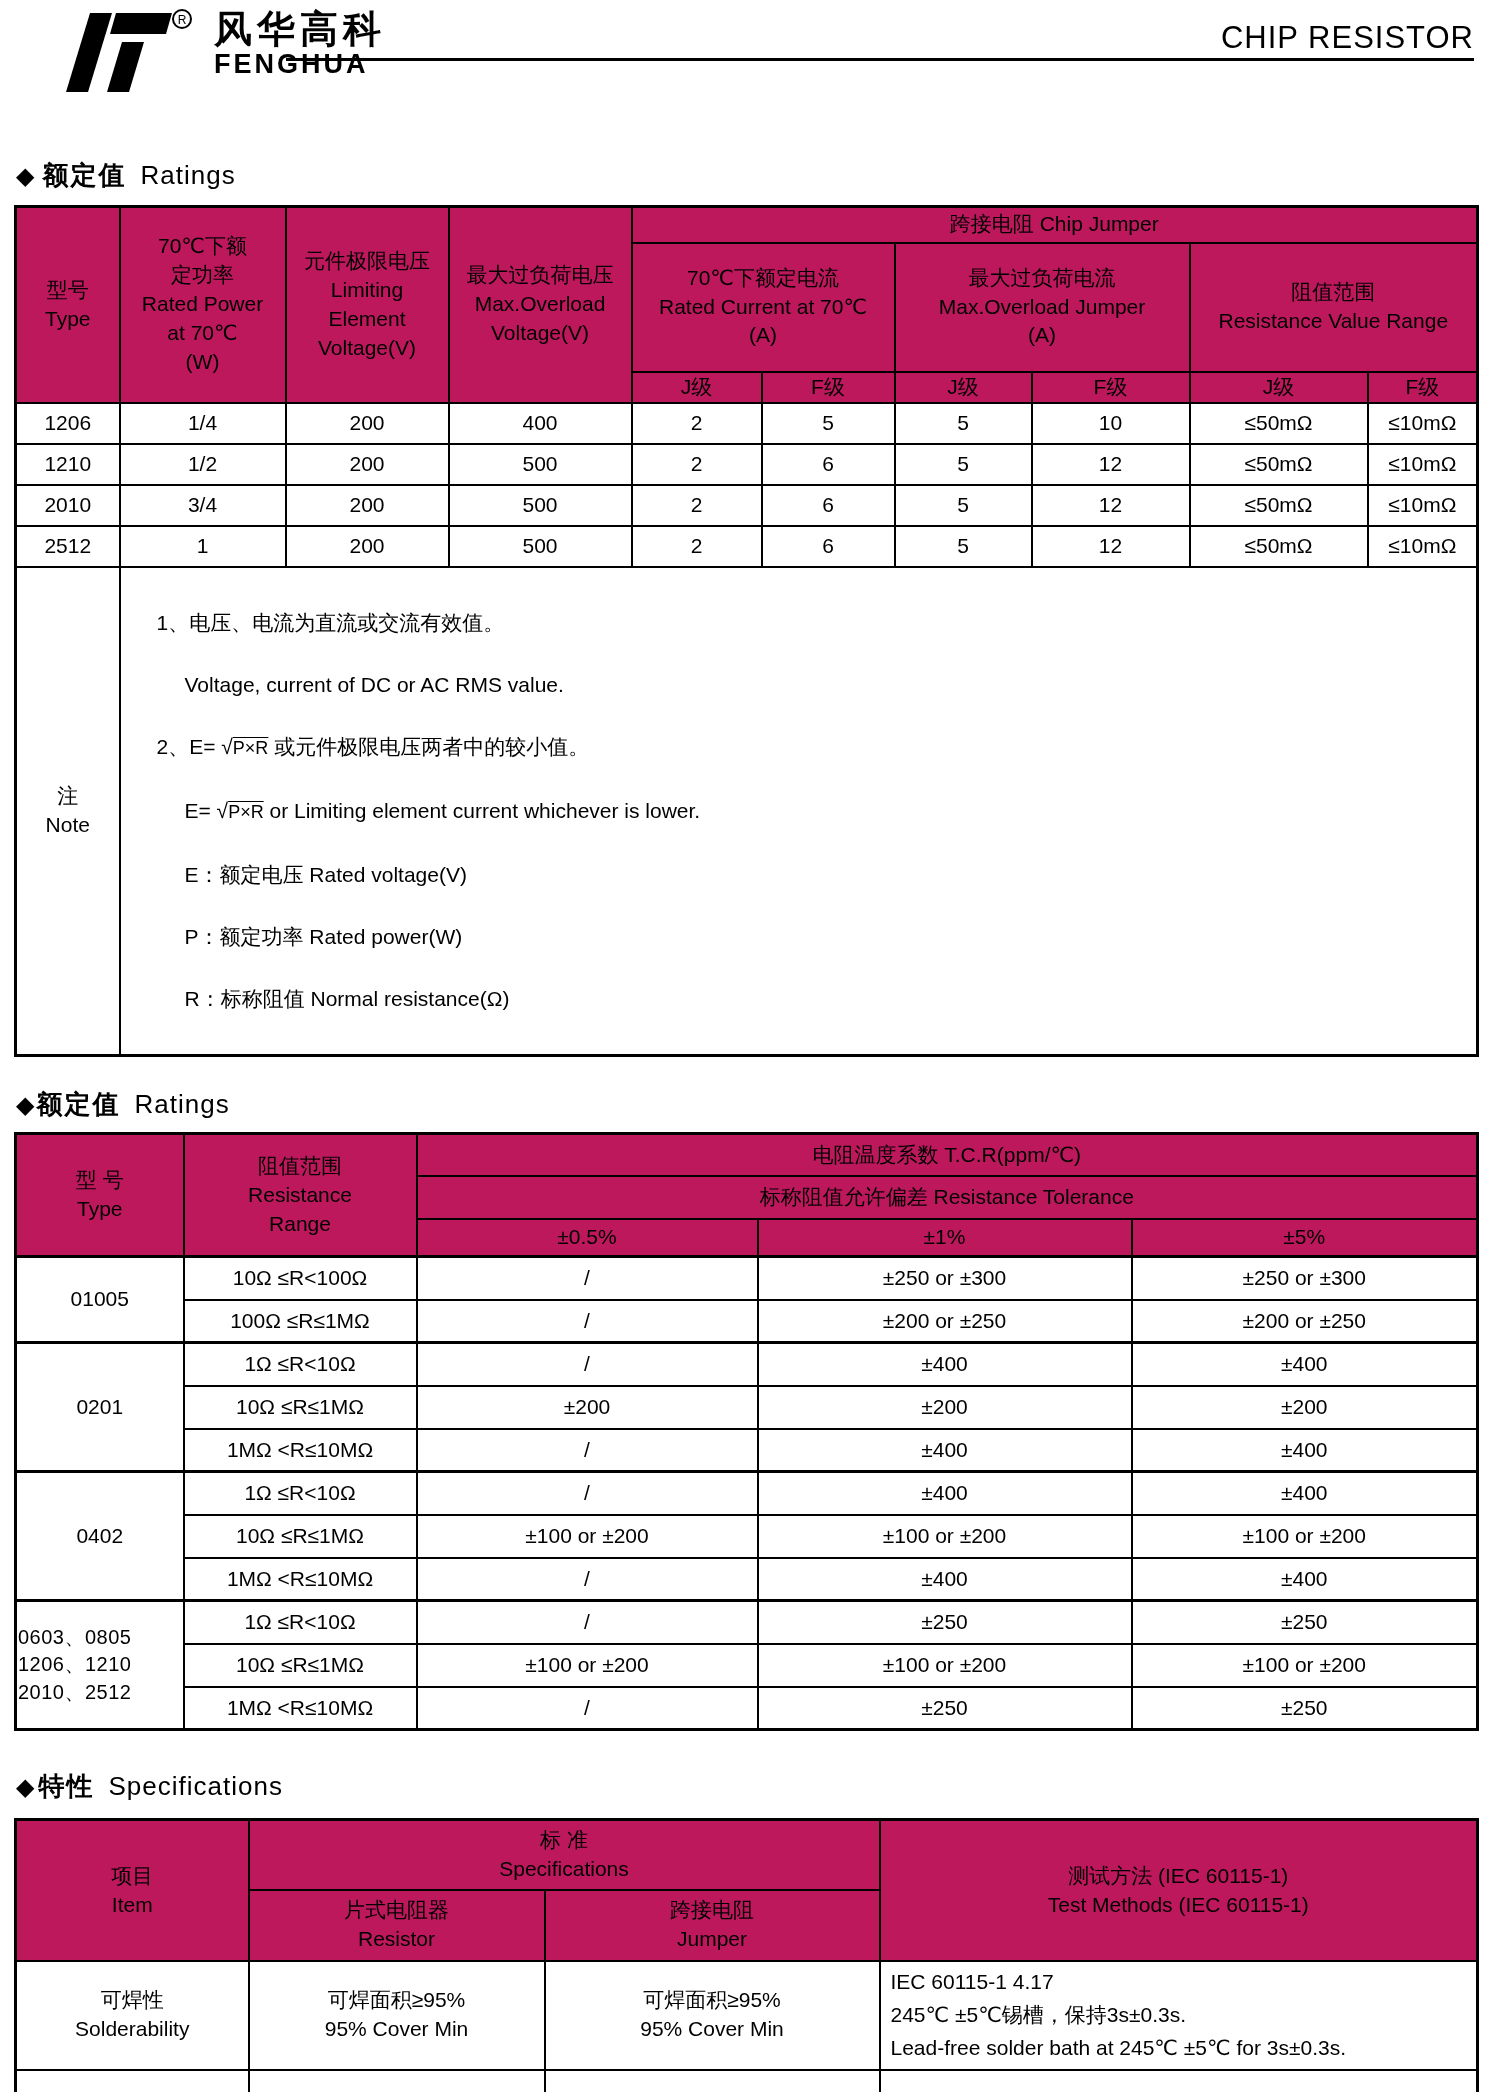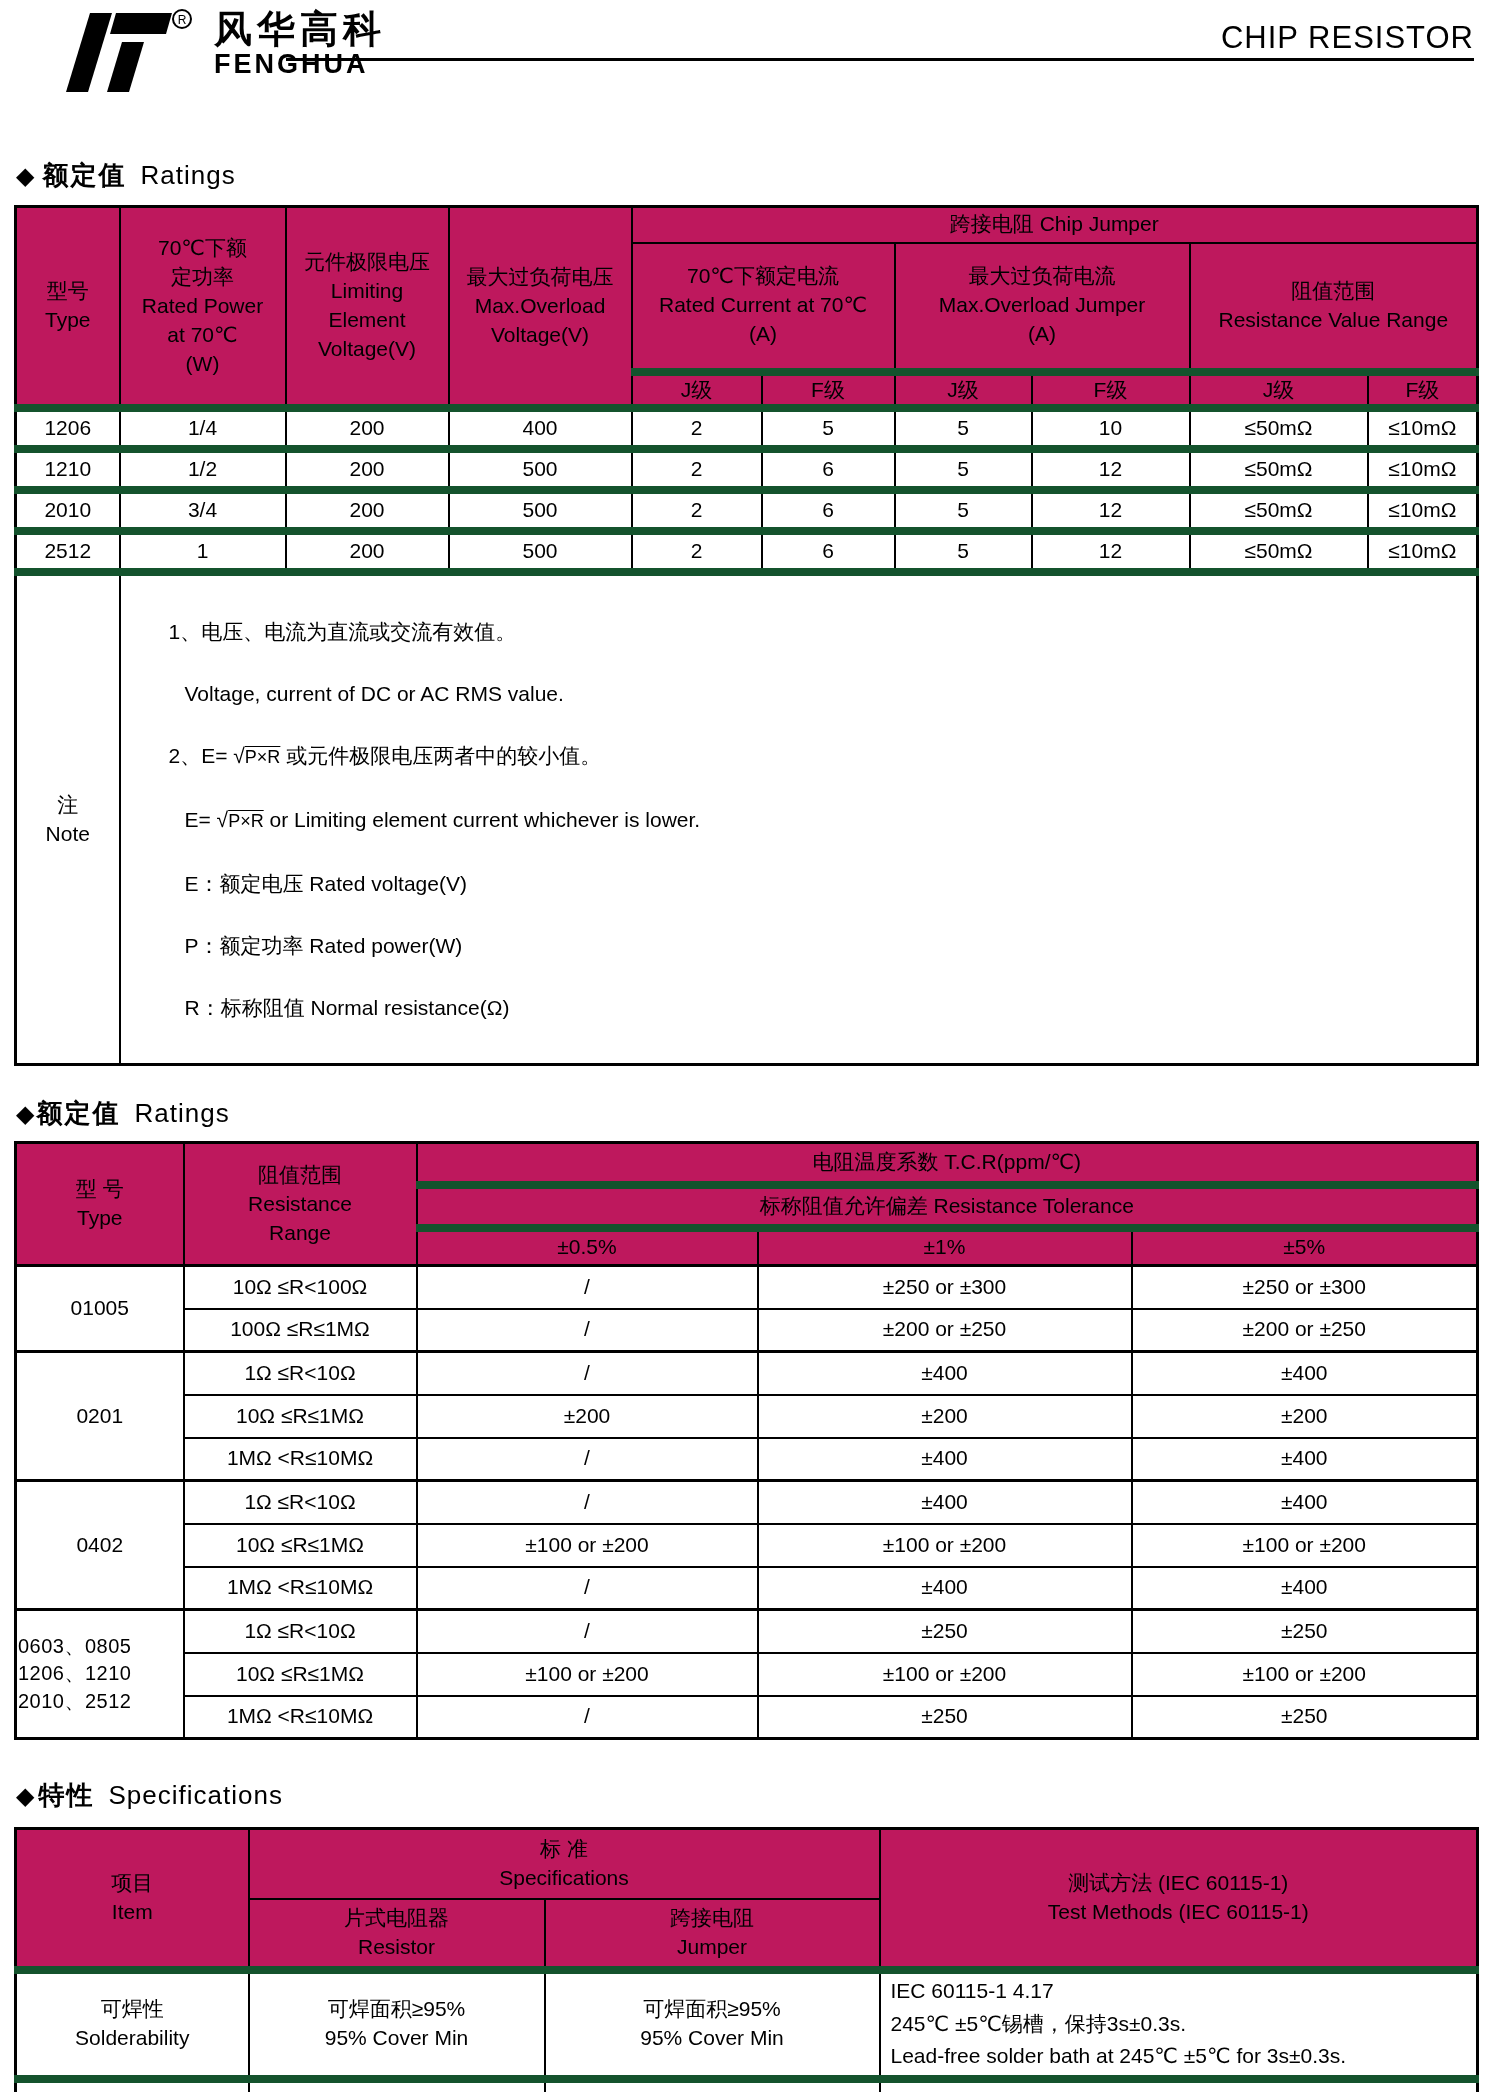--- a/index.html
+++ b/index.html
@@ -26,31 +26,31 @@
   .st2 .dia { margin-right:2px; }
   .st3 { margin-top:38px; }
   .st3 .dia { margin-right:4px; }
 
   
   table.tbl { border-collapse:collapse; table-layout:fixed; width:1462px; }
   .tbl th, .tbl td { border:2px solid #000; text-align:center; vertical-align:middle;
                      font-size:21px; font-weight:400; white-space:pre-line; line-height:1.38; }
   .tbl th { background:#be185d;text-align:center; }
   .tbl { border:3px solid #000; }
-  .tbl tr.sep > th, .tbl tr.sep > td { border-top:8px solid #14532d; }
+  .tbl tr.sep > th, .tbl tr.sep > td { border-top:2px solid #14532d; }
 
   
   .t1 { margin-top:12px; }
   .t1 tr.rA { height:36px; }
   .t1 tr.rB { height:129px; }
   .t1 tr.rC { height:31px; }
   .t1 tr.data { height:41px; }
   .t1 tr.noterow { height:250px; }
   .t1 .note-body { text-align:left; vertical-align:middle; padding:10px 6px 10px 0; background:#fff; }
-  .nl { font-size:21px; line-height:33px; padding-left:48px; }
+  .nl { font-size:21px; line-height:33px; padding-left:36px; }
   .nl.ind { padding-left:64px; }
   .rad { text-decoration:overline; font-size:18px; }
   .sqrtwrap { white-space:nowrap; }
 
   
   .t2 { margin-top:10px; }
   .t2 tr.h1 { height:42px; }
   .t2 tr.h2 { height:43px; }
   .t2 tr.h3 { height:38px; }
   .t2 tr.drow { height:43px; }

